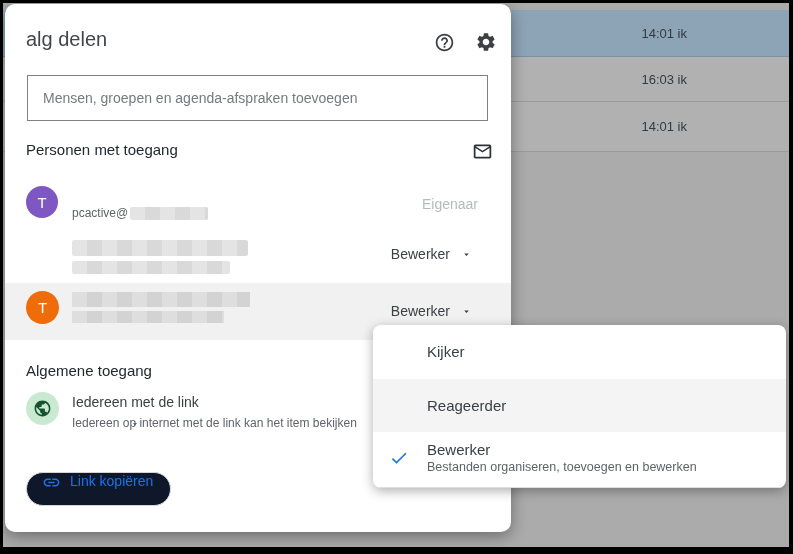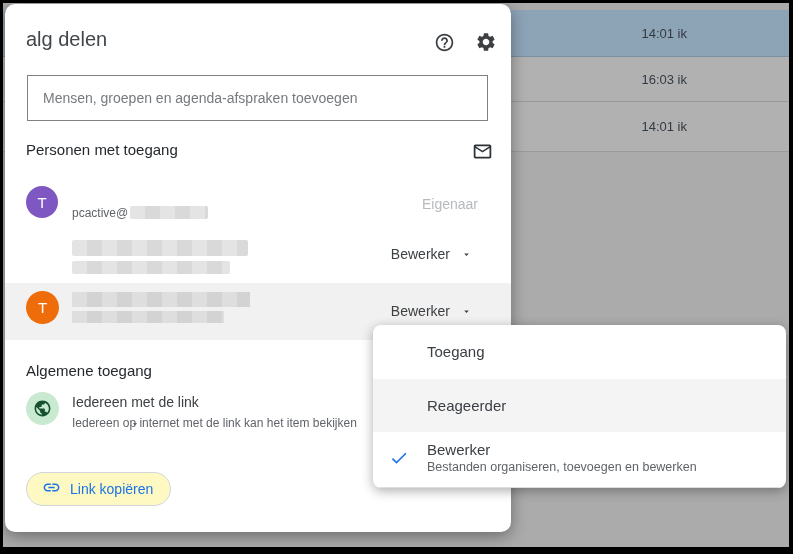--- a/index.html
+++ b/index.html
@@ -56,21 +56,21 @@
   .row1 .avatar{top:12px;background:#7e57c2;}
   .row2 .avatar{top:10px;width:33px;height:33px;
     background:
       radial-gradient(circle at 42% 38%,#c8926f 0 26%,rgba(0,0,0,0) 30%),
       radial-gradient(circle at 44% 22%,#4a3a2a 0 24%,rgba(0,0,0,0) 28%),
       radial-gradient(circle at 75% 75%,#7c6btitle 0,rgba(0,0,0,0) 0),
       linear-gradient(130deg,#41597a 0%,#6d5740 40%,#b98a64 65%,#33415a 100%);
   }
   .row3 .avatar{top:8px;width:33px;height:33px;background:#ef6c0a;}
   .p-name{position:absolute;left:67px;top:14px;font-size:14px;color:#3c4043;}
-  .p-email{position:absolute;left:67px;top:32px;font-size:12px;color:#5f6368;display:flex;align-items:flex-start;}
+  .p-email{position:absolute;left:67px;top:32px;font-size:12px;color:#5f6368;display:flex;align-items:center;}
   .blur{
     display:inline-block;border-radius:2px;
     background:repeating-linear-gradient(90deg,#e4e4e4 0 15px,#d9d9d9 15px 30px);
   }
   .row1 .p-email .blur{width:78px;height:13px;margin-left:2px;}
   .row2 .blur-name{position:absolute;left:67px;top:12px;width:176px;height:16px;}
   .row2 .blur-mail{position:absolute;left:67px;top:33px;width:158px;height:13px;}
   .row3 .blur-name{position:absolute;left:67px;top:9px;width:178px;height:15px;
     background:repeating-linear-gradient(90deg,#dedede 0 15px,#d3d3d3 15px 30px);}
   .row3 .blur-mail{position:absolute;left:67px;top:28px;width:152px;height:12px;
@@ -88,22 +88,22 @@
   .globe-chip{
     position:absolute;left:21px;top:0;width:33px;height:33px;border-radius:50%;
     background:#c9e9d0;display:flex;align-items:center;justify-content:center;
   }
   .access-label-line{position:absolute;left:67px;top:2px;display:flex;align-items:center;gap:9px;
     font-size:14px;font-weight:500;color:#3c4043;cursor:pointer;flex-direction:column;}
   .access-desc{position:absolute;left:67px;top:24px;font-size:12px;color:#5f6368;white-space:nowrap;}
 
   .copy-link-btn{
     position:absolute;left:21px;top:468px;height:34px;padding:0 17px 0 15px;
-    border:1px solid #d2d6da;border-radius:17px;background:#fef9c3;
-    display:flex;align-items:center;gap:9px;cursor:pointer;
+    border:1px solid #d2d6da;border-radius:17px;background:#0f172a;
+    display:flex;gap:9px;cursor:pointer;
     font-family:inherit;font-size:14px;font-weight:500;color:#1a73e8;
   }
 
   
   .menu{
     position:absolute;left:373px;top:325px;width:413px;z-index:3;
     background:#fff;border-radius:8px;box-shadow:0 3px 12px rgba(0,0,0,.32);
     overflow:hidden;
   }
   .menu-item{font-size:15px;color:#3a3f44;cursor:pointer;}
@@ -225,21 +225,21 @@
       <span>
         <svg width="19" height="19" viewBox="0 0 24 24" fill="#1a73e8">
             <path d="M3.9 12c0-1.71 1.39-3.1 3.1-3.1h4V7H7c-2.76 0-5 2.24-5 5s2.24 5 5 5h4v-1.9H7c-1.71 0-3.1-1.39-3.1-3.1zM8 13h8v-2H8v2zm9-6h-4v1.9h4c1.71 0 3.1 1.39 3.1 3.1s-1.39 3.1-3.1 3.1h-4V17h4c2.76 0 5-2.24 5-5s-2.24-5-5-5z"></path>
           </svg>
       </span>
       <span>Link kopiëren</span>
     </button>
   </div>
 
   <div class="menu">
-    <div class="menu-item mi-1">Toegang</div>
+    <div class="menu-item mi-1">Kijker</div>
     <div class="menu-item mi-2">Reageerder</div>
     <div class="menu-item mi-3">
       <span class="check">
         <svg width="20" height="20" viewBox="0 0 24 24" fill="#1a73e8">
             <path d="M9 16.17L4.83 12l-1.42 1.41L9 19 21 7l-1.41-1.41z"></path>
           </svg>
       </span>
       <span class="mi3-text">
         <div class="mi3-title">Bewerker</div>
         <div class="mi3-sub">Bestanden organiseren, toevoegen en bewerken</div>

